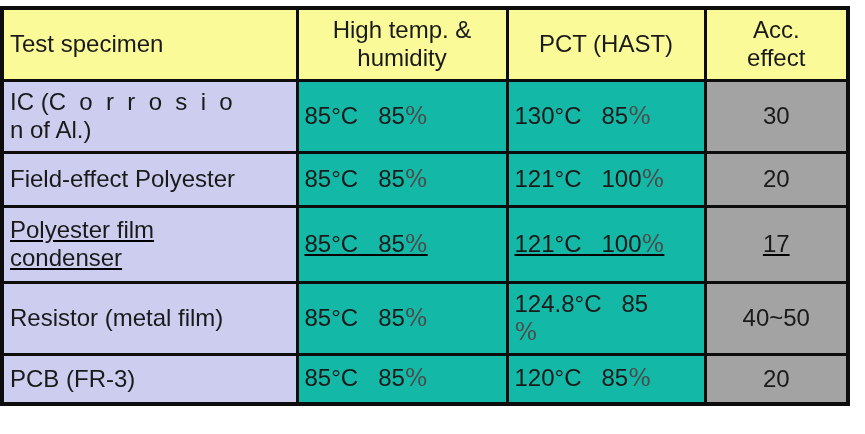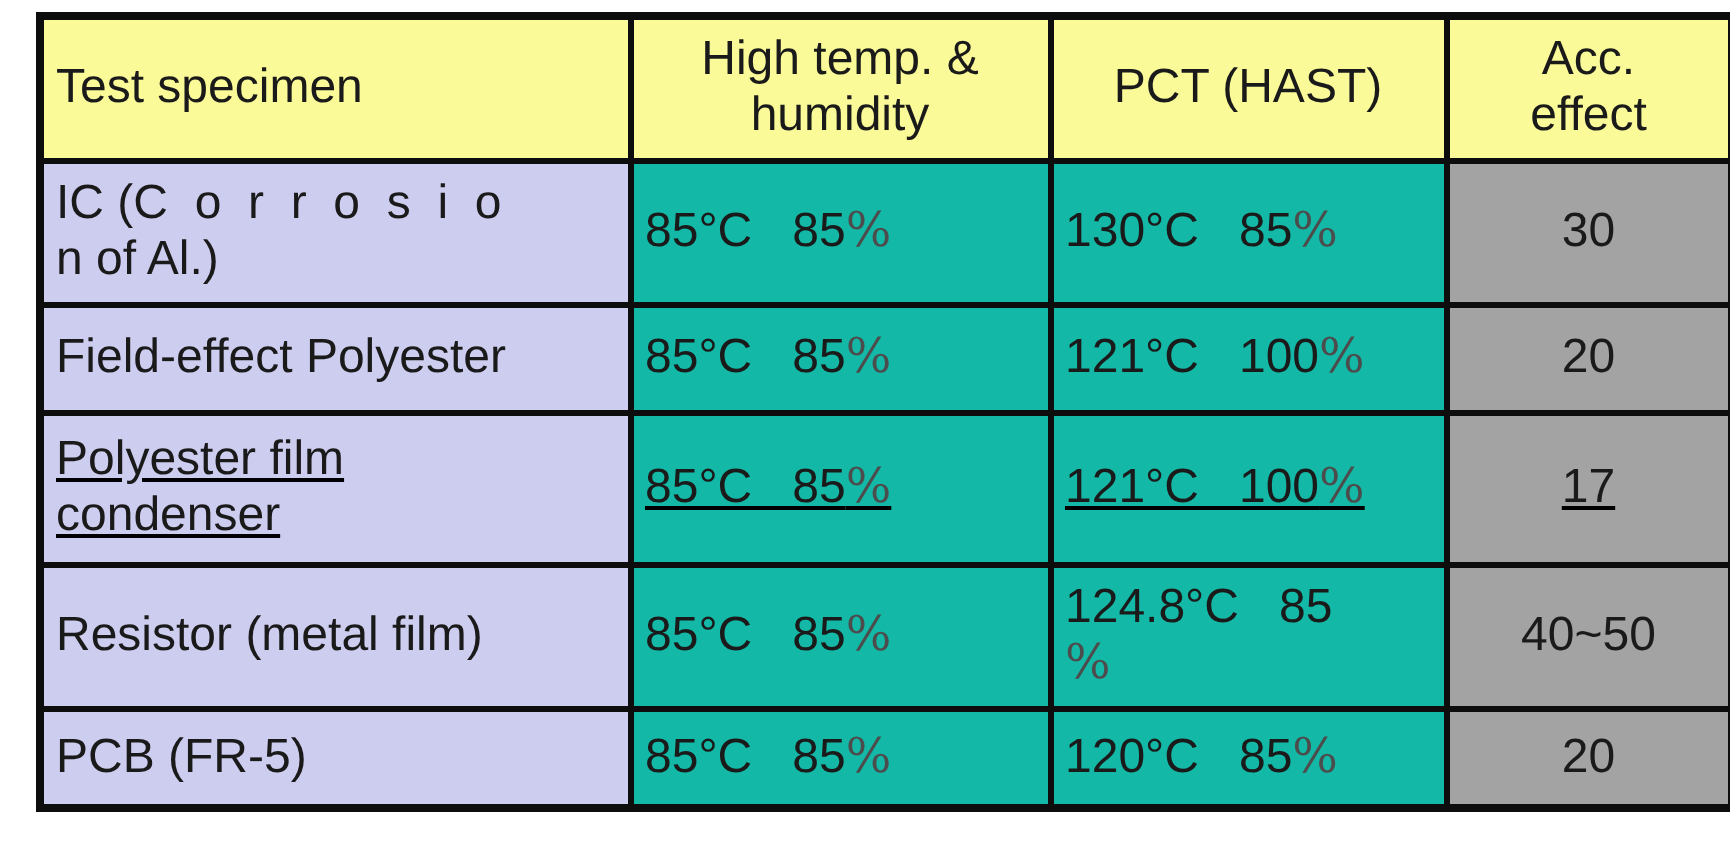--- a/index.html
+++ b/index.html
@@ -7,21 +7,21 @@
     padding: 0;
     background: #ffffff;
     width: 865px;
     height: 434px;
     font-family: "Liberation Sans", "DejaVu Sans", sans-serif;
   }
   .stage {
     box-sizing: border-box;
     width: 865px;
     height: 325px;
-    padding: 6px 0 0 18px;
+    padding: 6px 0 0 0;
   }
   table.spec-table {
     border-collapse: collapse;
     table-layout: fixed;
     width: 846px;
     border: 4px solid #0d0d0d;
   }
   .spec-table th,
   .spec-table td {
     border: 3px solid #0d0d0d;
@@ -101,20 +101,20 @@
 
       <tr class="row-3">
         <td class="cell-specimen">Resistor (metal film)</td>
         <td class="cell-cond">85°C   85<span class="pct">%</span></td>
         <td class="cell-cond">124.8°C   85
 <span class="pct">%</span></td>
         <td class="cell-acc">40~50</td>
       </tr>
 
       <tr class="row-4">
-        <td class="cell-specimen">PCB (FR-5)</td>
+        <td class="cell-specimen">PCB (FR-3)</td>
         <td class="cell-cond">85°C   85<span class="pct">%</span></td>
         <td class="cell-cond">120°C   85<span class="pct">%</span></td>
         <td class="cell-acc">20</td>
       </tr>
     </tbody>
   </table>
 </div>
 
 </body></html>

